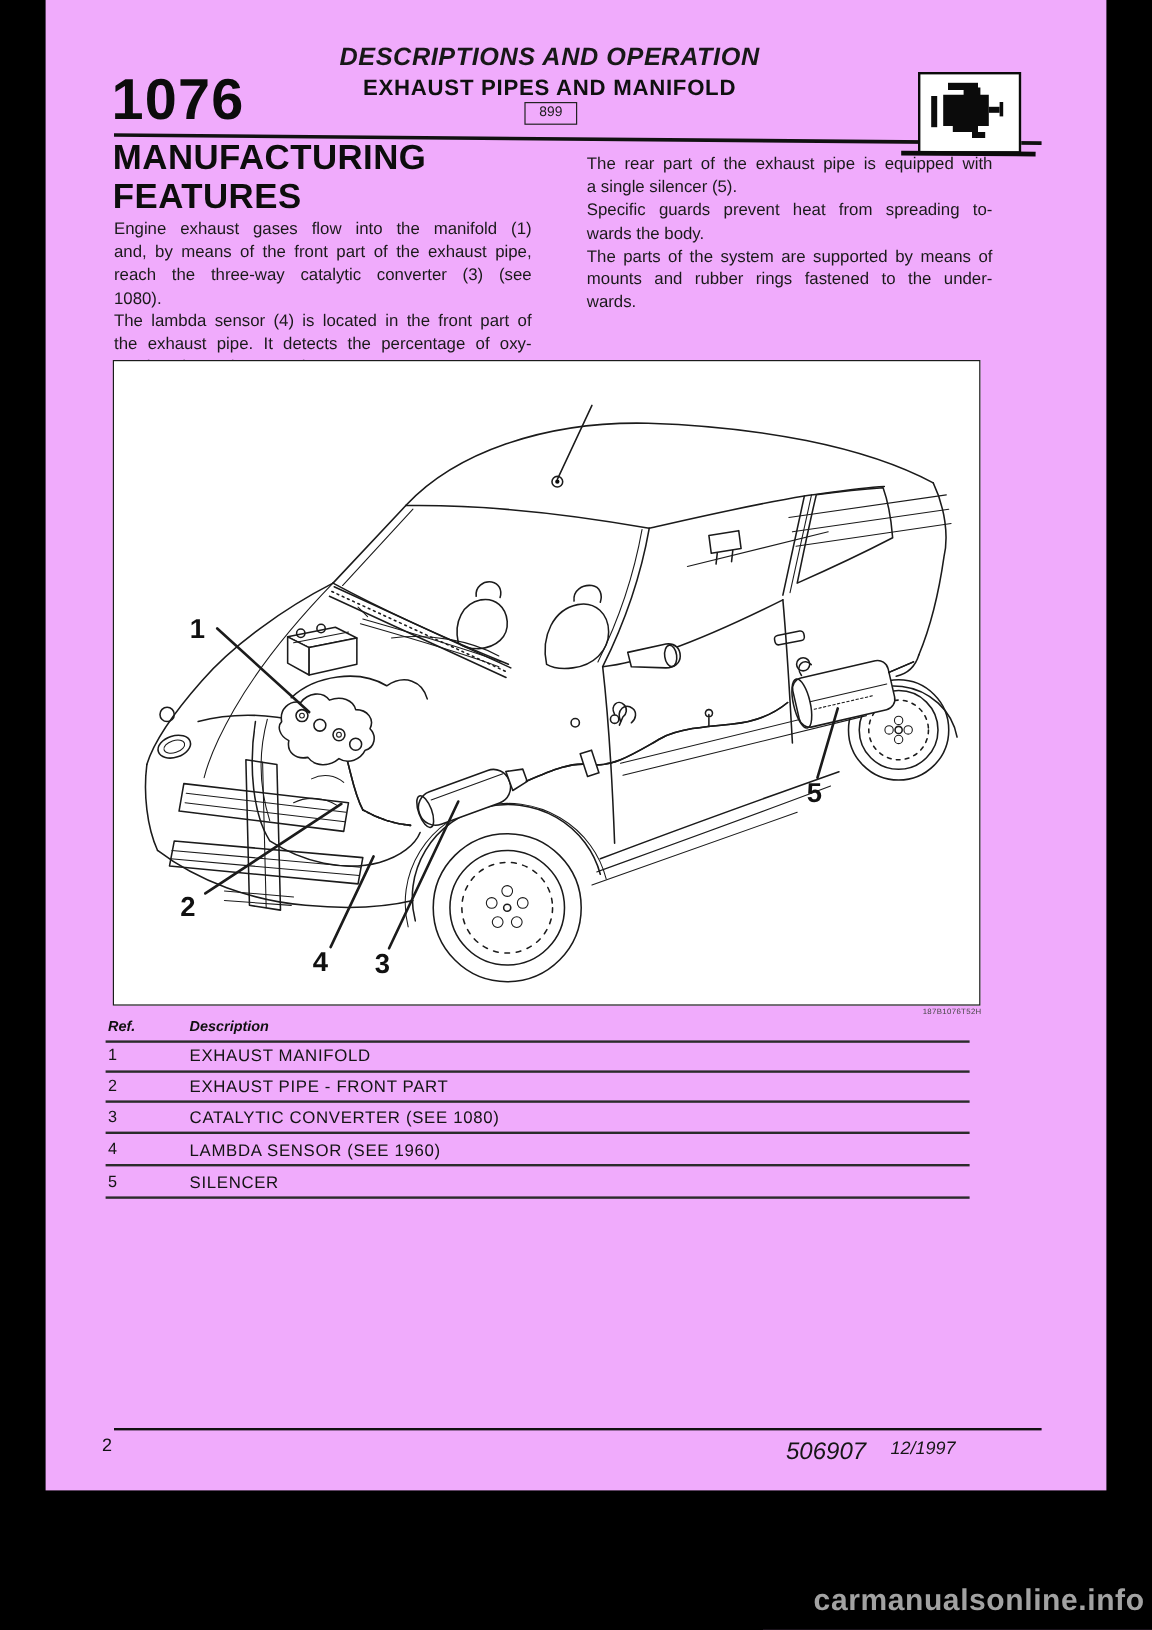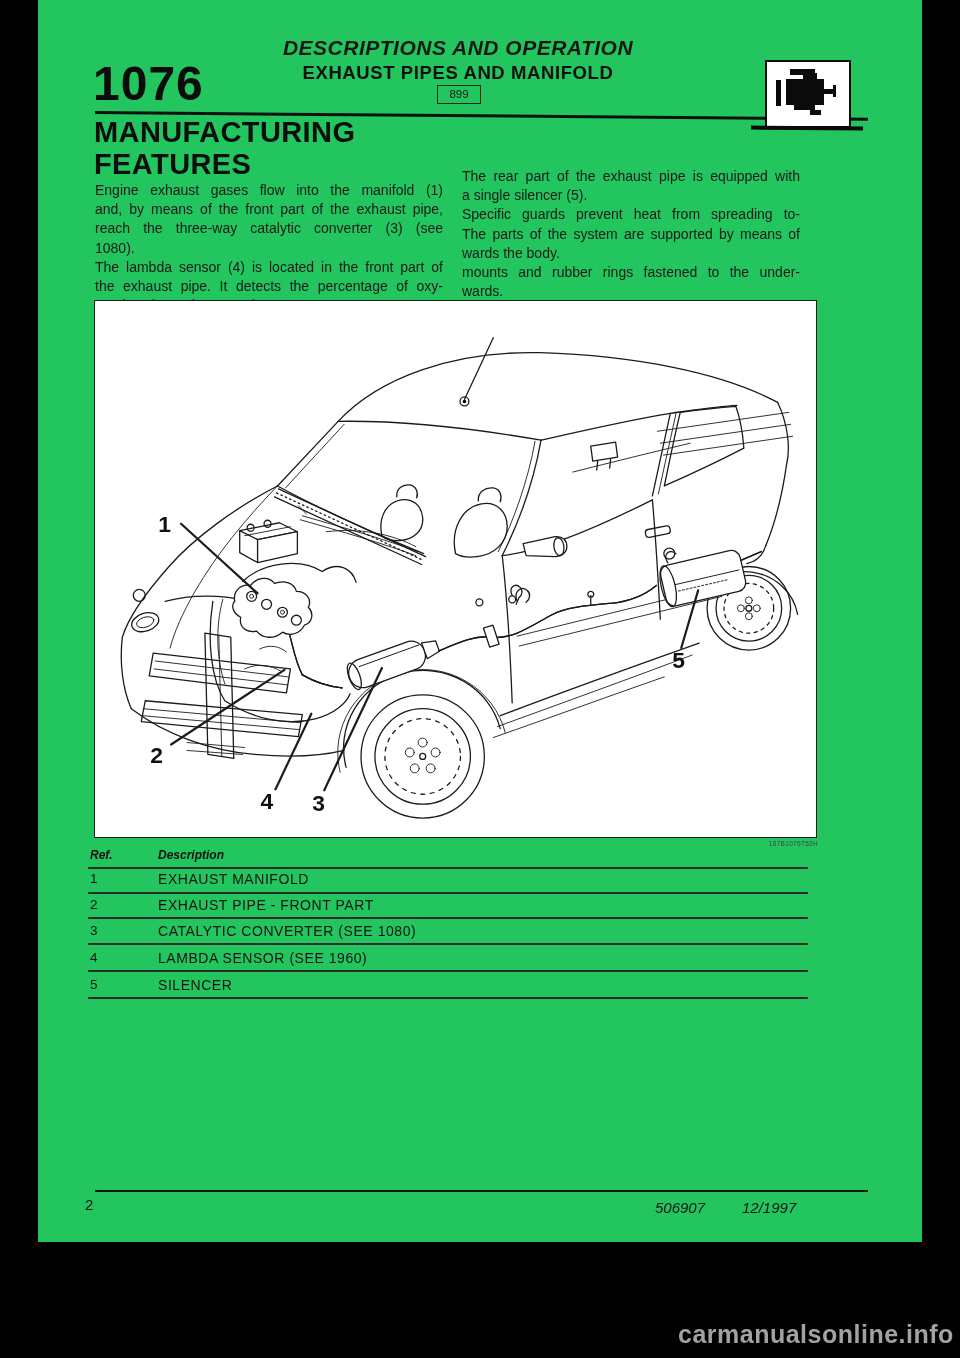--- a/index.html
+++ b/index.html
@@ -1,57 +1,57 @@
 <!DOCTYPE html>
 <html><head>
 <meta charset="utf-8">
 <style>
   html,body{margin:0;padding:0;background:#000;}
   .stage{position:relative;width:960px;height:1358px;background:#000;overflow:hidden;
          font-family:"Liberation Sans",sans-serif;color:#151515;}
-  .page{position:absolute;left:38px;top:0;width:884px;height:1242px;background:#22c55e;}
+  .page{position:absolute;left:38px;top:0;width:884px;height:1242px;background:#f0abfc;}
   .abs{position:absolute;}
 
   .kicker{left:20px;top:36px;width:800px;text-align:center;
           font-style:italic;font-weight:bold;font-size:21px;letter-spacing:.5px;color:#181818;}
   .title{left:20px;top:62px;width:800px;text-align:center;
          font-weight:bold;font-size:18.5px;letter-spacing:.6px;color:#101010;}
   .secnum{left:55px;top:56px;font-weight:bold;font-size:48px;letter-spacing:1px;color:#0c0c0c;text-align:right;}
   .refbox{left:399px;top:85px;width:42px;height:17px;border:1.5px solid #222;
           text-align:center;font-size:11.5px;line-height:17px;color:#1a1a1a;}
   .hrule{left:57px;top:111px;width:773px;height:2.5px;background:#111;
          transform:rotate(.5deg);transform-origin:left center;}
   .iconbox{left:727px;top:60px;width:82px;height:64px;border:2.5px solid #0b0b0b;background:#fff;}
   .iconbar{left:713px;top:126px;width:112px;height:4px;background:#0b0b0b;transform:rotate(.4deg);}
 
   .h1{left:56px;top:116px;font-weight:bold;font-size:29px;line-height:32px;
       letter-spacing:.4px;color:#0d0d0d;}
   .colL{left:57px;top:181px;width:348px;}
-  .colR{left:424px;top:127px;width:338px;margin-top:40px;}
+  .colR{left:451px;top:127px;width:338px;}
   .line{font-size:14px;line-height:19.2px;color:#1a1a1a;
         text-align:justify;text-align-last:justify;}
   .line.end{text-align-last:left;}
 
   .figure{left:56px;top:300px;width:723px;height:538px;border:1.5px solid #1b1b1b;
           box-sizing:border-box;background:#fff;}
   .figcode{left:560px;top:840px;width:220px;text-align:right;font-size:6.5px;
            color:#444;letter-spacing:.3px;}
 
   .tbl{left:50px;top:848px;width:720px;height:154px;}
   .tbl .rule{position:absolute;left:0;width:720px;height:1.5px;background:#2b2b2b;}
   .tbl .hdr{position:absolute;top:0;font-size:12px;font-weight:bold;font-style:italic;color:#111;}
   .tbl .row{position:absolute;left:0;width:720px;height:20px;}
   .tbl .num{position:absolute;left:2px;font-size:13.5px;color:#141414;}
   .tbl .desc{position:absolute;left:70px;font-size:14px;letter-spacing:.55px;color:#141414;}
 
   .frule{left:57px;top:1190px;width:773px;height:2.2px;background:#111;}
   .fpage{left:47px;top:1196px;font-size:15px;color:#111;}
   .fmodel{left:320px;top:1194px;width:200px;text-align:center;
           font-weight:bold;font-style:italic;font-size:25px;color:#0b0b0b;}
-  .fdoc{left:617px;top:1199px;font-style:italic;font-size:15px;color:#161616;}
+  .fdoc{left:617px;top:1199px;font-style:italic;font-size:20px;color:#161616;}
   .fdate{left:704px;top:1199px;font-style:italic;font-size:15px;color:#161616;}
 
   .watermark{left:678px;top:1320px;font-size:25px;font-weight:bold;color:#a2a2a2;letter-spacing:.5px;}
 
   svg .ln, svg path, svg circle, svg ellipse, svg rect, svg line{
       fill:none;stroke:#1b1b1b;stroke-width:1.3;stroke-linecap:round;stroke-linejoin:round;}
   svg .w{fill:#fff;}
   svg .ink{fill:#0b0b0b;stroke:none;}
   svg .callout{fill:#111;stroke:none;font-family:"Liberation Sans",sans-serif;
                font-weight:bold;font-size:23px;}
@@ -93,22 +93,22 @@
       <div class="line end">1080).</div>
       <div class="line">The lambda sensor (4) is located in the front part of</div>
       <div class="line">the exhaust pipe. It detects the percentage of oxy-</div>
       <div class="line end">gen in exhaust (see 1080).</div>
     </div>
 
     <div class="abs colR">
       <div class="line">The rear part of the exhaust pipe is equipped with</div>
       <div class="line end">a single silencer (5).</div>
       <div class="line">Specific guards prevent heat from spreading to-</div>
+      <div class="line end">wards the body.</div>
       <div class="line">The parts of the system are supported by means of</div>
-      <div class="line end">wards the body.</div>
       <div class="line">mounts and rubber rings fastened to the under-</div>
       <div class="line end">wards.</div>
     </div>
 
     <div class="abs figure">
       <svg width="720" height="535" viewBox="0 0 723 538">
 
         <g>
 
           <path d="M244,121 C285,77 360,50 447,52 C540,55 628,71 686,102"></path>

